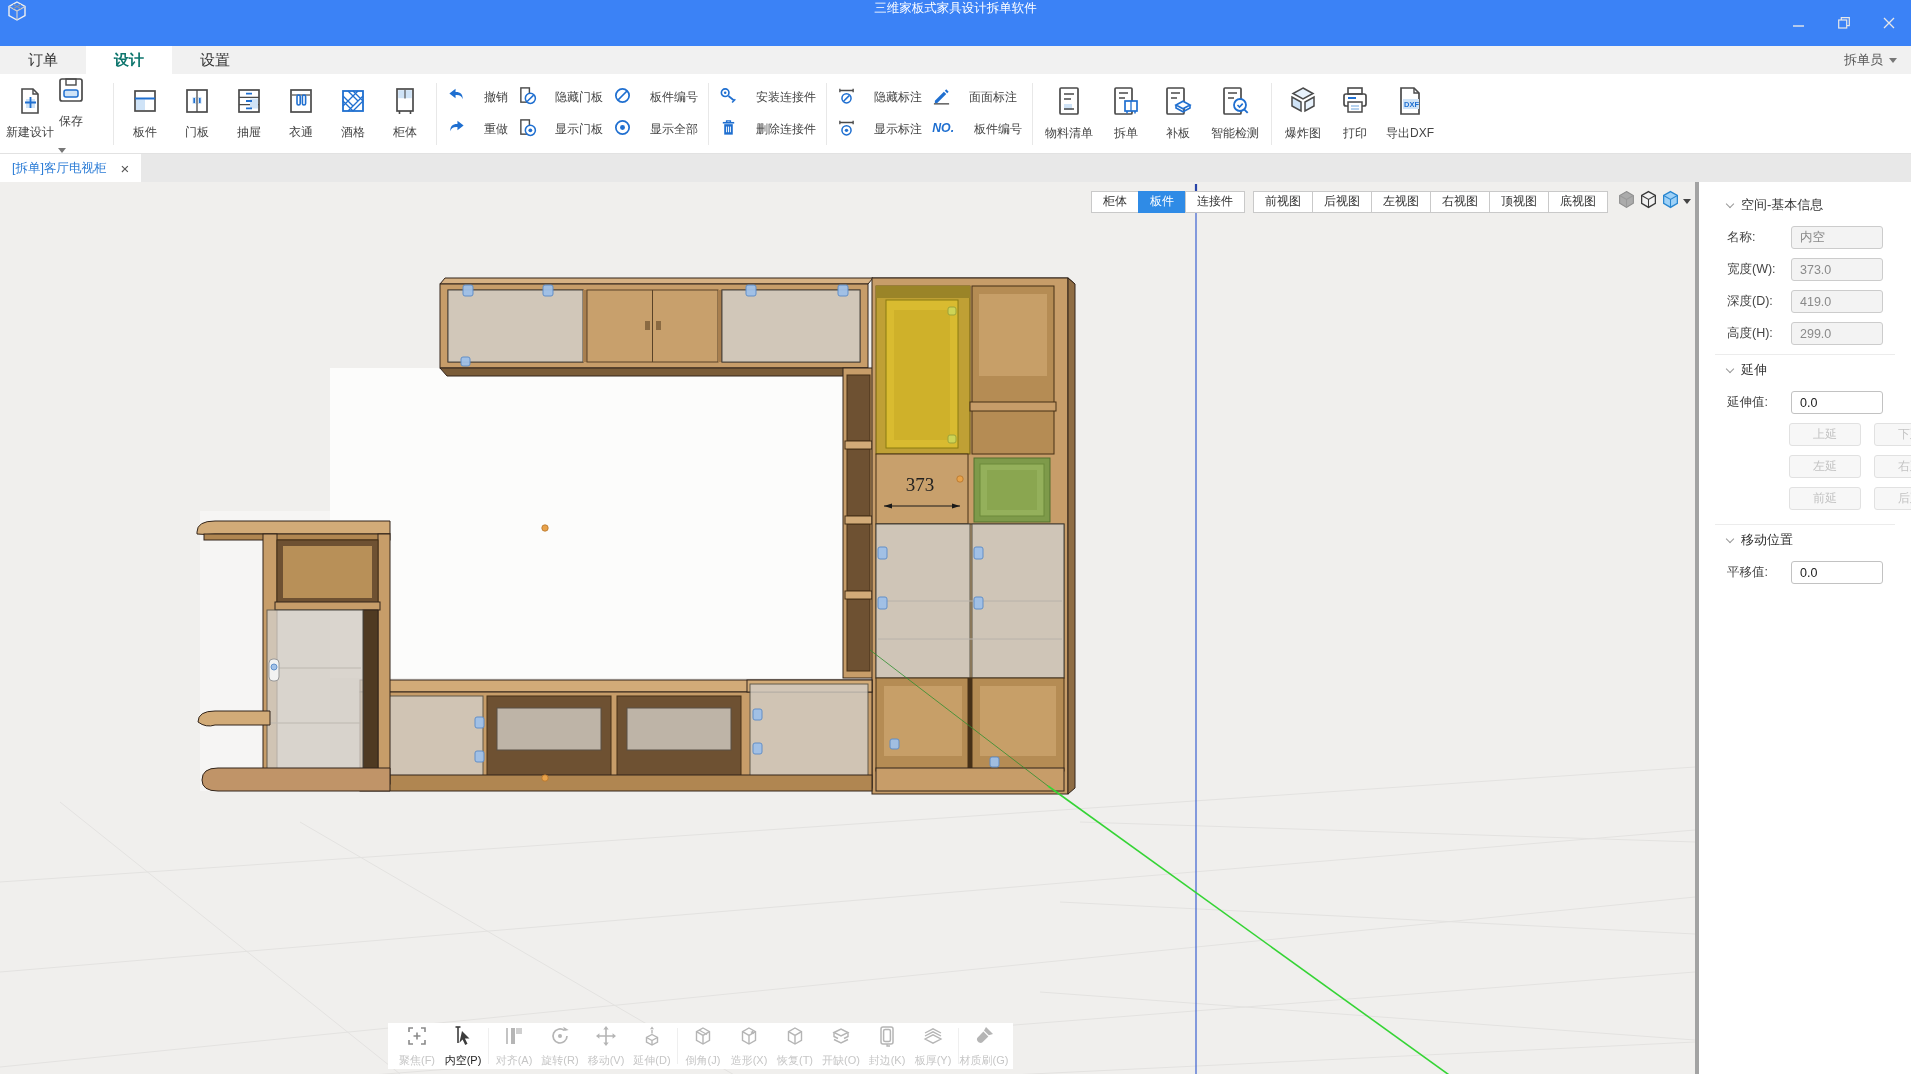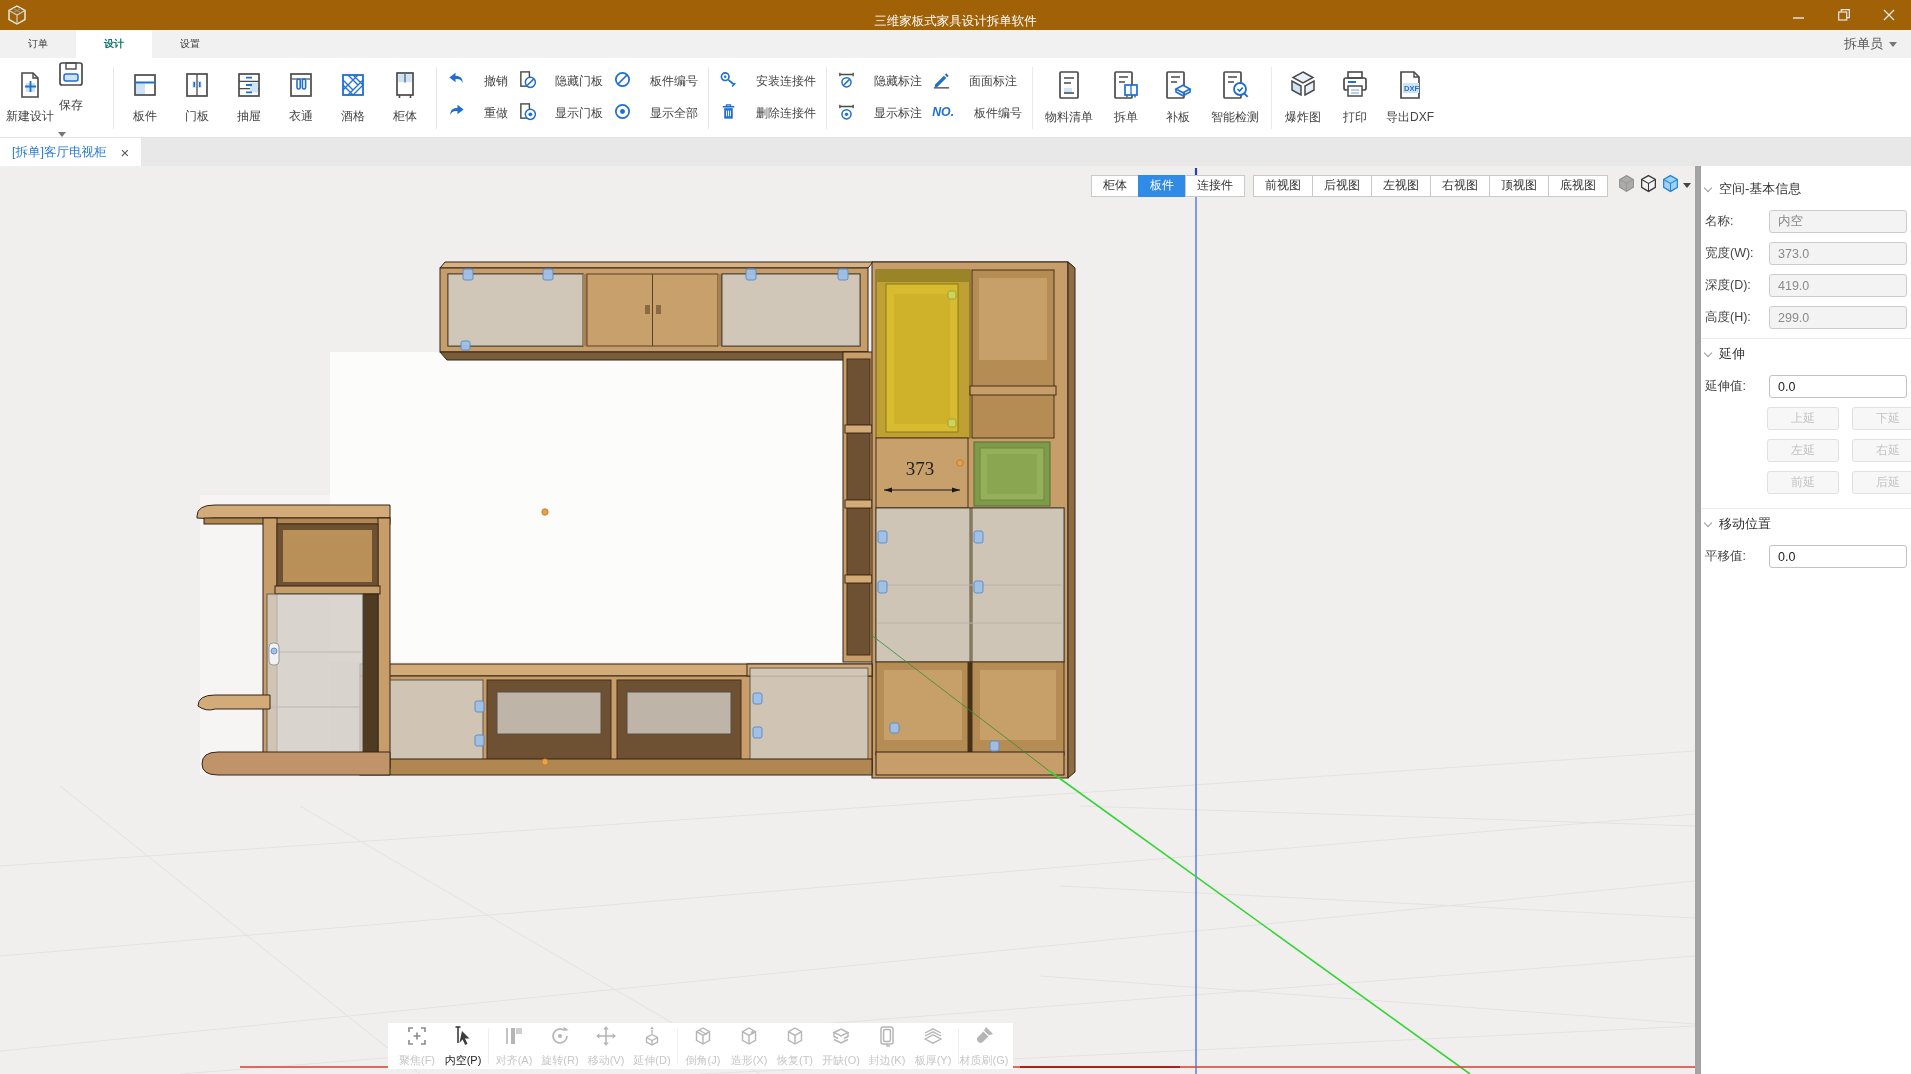--- a/index.html
+++ b/index.html
@@ -1,26 +1,26 @@
 <!DOCTYPE html>
 <html><head>
 <meta charset="utf-8">
 <style>
 *{margin:0;padding:0;box-sizing:border-box}
 html,body{width:1911px;height:1074px;overflow:hidden;font-family:"Liberation Sans",sans-serif;background:#f0f0f0}
 .app{width:1911px;height:1074px;display:flex;flex-direction:column}
 
-.titlebar{height:30px;background:#a16207;position:relative;display:flex;align-items:flex-end;flex:0 0 auto}
+.titlebar{height:46px;background:#3b82f6;position:relative;display:flex;align-items:flex-start;flex:0 0 auto}
 .logo{margin-left:6px}
 .win-title{position:absolute;left:0;right:0;text-align:center;color:#fff;font-size:12.5px}
 .winbtns{margin-left:auto;display:flex;height:100%}
 .winbtn{width:45px;height:100%;display:flex;align-items:center;justify-content:center;cursor:default}
 
 .menubar{height:28px;background:#f1f1f1;display:flex;align-items:stretch;flex:0 0 auto}
-.menu-tab{padding:0 28px;display:flex;align-items:center;font-size:10px;color:#333}
+.menu-tab{padding:0 28px;display:flex;align-items:center;font-size:15px;color:#333}
 .menu-tab.active{background:#fff;color:#0f766e;font-weight:bold}
 .menubar .spacer{flex:1}
 .role{display:flex;align-items:center;gap:6px;color:#555;font-size:13px;padding-right:14px}
 .caret-down{width:0;height:0;border-left:4px solid transparent;border-right:4px solid transparent;border-top:5px solid #777}
 
 .ribbon{height:80px;background:#fff;border-bottom:1px solid #e2e2e2;display:flex;align-items:center;padding:0 4px;flex:0 0 auto}
 .rsep{width:1px;height:62px;background:#e8e8e8;margin:0 5px;flex:0 0 auto}
 .bigbtn{width:52px;display:flex;flex-direction:column;align-items:center;gap:4px;padding:4px 0;cursor:default}
 .bigbtn .blabel{font-size:12px;color:#444;white-space:nowrap}
 .savewrap{display:flex;align-items:flex-start}
@@ -45,21 +45,21 @@
 .gap8{width:8px}
 .cubes{display:flex;align-items:center;gap:3px;margin-left:9px}
 
 .bottombar{position:absolute;left:388px;bottom:5px;height:46px;background:#fff;display:flex;align-items:center;padding:0 6px;z-index:6}
 .tool{width:46px;display:flex;flex-direction:column;align-items:center;gap:1px;cursor:default}
 .tool .tlabel{font-size:11px;color:#c6c6c6;white-space:nowrap}
 .tool.semiactive .tlabel{color:#c6c6c6}
 .tool.active .tlabel{color:#222}
 .bsep{width:1px;height:36px;background:#efefef;margin:0 2px}
 
-.sidepanel{width:216px;background:#fff;border-left:6px solid #a3a3a3;padding:8px 4px;font-size:12.5px;overflow:hidden;flex:0 0 auto}
+.sidepanel{width:216px;background:#fff;border-left:4px solid #a3a3a3;padding:8px 28px;font-size:12.5px;overflow:hidden;flex:0 0 auto}
 .sect-head{display:flex;align-items:center;gap:8px;color:#333;margin:6px 0 12px;font-size:13px}
 .chev{width:6px;height:6px;border-right:1.4px solid #999;border-bottom:1.4px solid #999;transform:rotate(45deg);margin-top:-3px;flex:0 0 auto}
 .frow{display:flex;align-items:center;margin-bottom:9px}
 .flabel{width:64px;color:#444;flex:0 0 auto}
 input.fld{flex:1;height:23px;border:1px solid #ccc;border-radius:3px;padding:0 8px;font-size:12.5px;font-family:"Liberation Sans",sans-serif;color:#8a8a8a;background:#f3f3f3;min-width:0}
 input.fld.edit{background:#fff;color:#222;border-color:#c2c2c2}
 .btngrid{display:grid;grid-template-columns:72px 72px;gap:9px 13px;margin:2px 0 14px 62px}
 .pbtn{height:23px;background:#f7f7f7;border:1px solid #e1e1e1;border-radius:3px;font-size:12px;color:#c3c3c3;font-family:"Liberation Sans",sans-serif;cursor:default}
 .psep{border:none;border-top:1px solid #ececec;margin:4px -12px 6px}
 </style>

